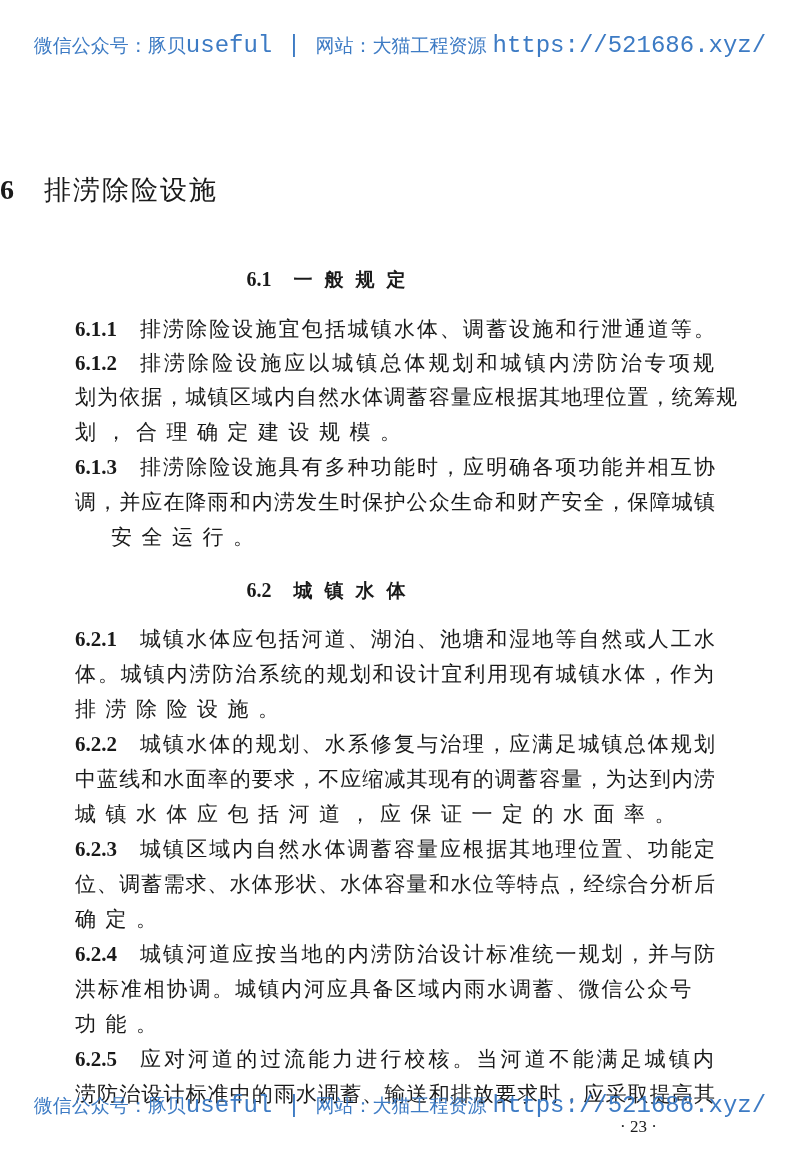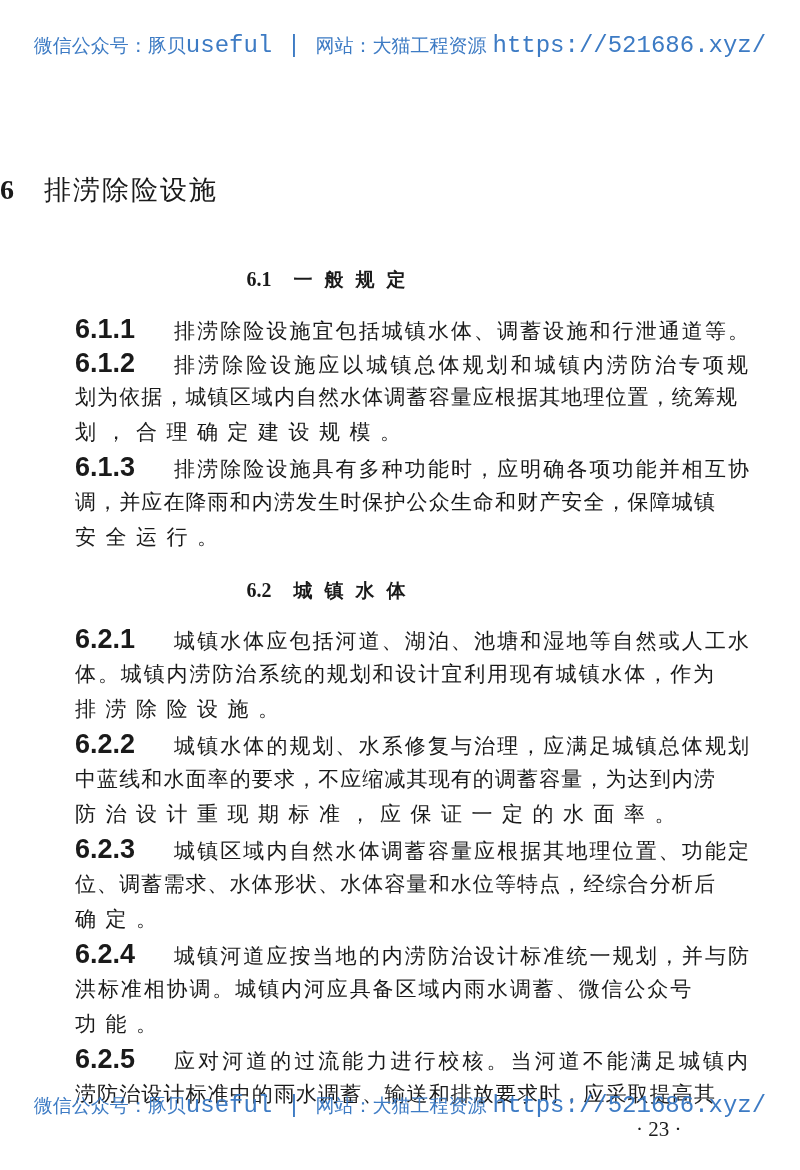--- a/index.html
+++ b/index.html
@@ -13,22 +13,22 @@
   .wm-bottom { top: 1092px; }
   .title { position: absolute; top: 172px; left: 0; width: 800px; 
            font-size: 27px; letter-spacing: 2px; }
   .title .num { font-family: "Liberation Serif", serif; font-weight: bold; font-size: 28px; margin-right: 28px; }
   .sec { position: absolute; left: 12px; width: 640px; text-align: center; font-size: 19px; font-weight: bold; }
   .sec .num { font-family: "Liberation Serif", serif; margin-right: 22px; font-size: 20px; }
   .sec .lbl { letter-spacing: 12px; }
   .line { position: absolute; left: 75px; width: 641px; font-size: 21px; height: 30px; line-height: 30px;
           white-space: nowrap; }
   .line .cn { font-family: Liberation Serif, serif; }
-  .clause { font-family: Liberation Sans, sans-serif; font-weight: bold; font-size: 27px; margin-right: 39px; }
-  .page-num { position: absolute; top: 1117px; left: 636px; font-size: 21px;
+  .clause { font-family: Liberation Serif, serif; font-weight: bold; font-size: 21px; margin-right: 23px; }
+  .page-num { position: absolute; top: 1117px; left: 620px; font-size: 17px;
               font-family: "Liberation Serif", serif; }
 </style>
 </head>
 <body>
 
 <div class="wm wm-top">
   <span>微信公众号：豚贝</span><span class="ascii">useful | </span><span>网站：大猫工程资源 </span><span class="ascii">https://521686.xyz/</span>
 </div>
 
 <div class="title">
@@ -42,28 +42,28 @@
 <div class="sec" style="top:578px">
   <span class="num">6.2</span><span class="lbl">城镇水体</span>
 </div>
 
 <div class="line" style="top:314px"><span class="clause">6.1.1</span><span class="cn" style="letter-spacing: 2.08px;">排涝除险设施宜包括城镇水体、调蓄设施和行泄通道等。</span></div>
 <div class="line" style="top:348px"><span class="clause">6.1.2</span><span class="cn" style="letter-spacing: 3.04167px;">排涝除险设施应以城镇总体规划和城镇内涝防治专项规</span></div>
 <div class="line" style="top:382px"><span class="cn" style="letter-spacing: 1.10345px;">划为依据，城镇区域内自然水体调蓄容量应根据其地理位置，统筹规</span></div>
 <div class="line" style="top:417px"><span class="cn" style="letter-spacing: 9.5px;">划，合理确定建设规模。</span></div>
 <div class="line" style="top:452px"><span class="clause">6.1.3</span><span class="cn" style="letter-spacing: 2.08px;">排涝除险设施具有多种功能时，应明确各项功能并相互协</span></div>
 <div class="line" style="top:487px"><span class="cn" style="letter-spacing: 1.10345px;">调，并应在降雨和内涝发生时保护公众生命和财产安全，保障城镇</span></div>
-<div class="line" style="top:522px"><span class="cn" style="letter-spacing: 9.5px;">安全运行。</span></div>
+<div class="line" style="top:522px"><span class="cn" style="letter-spacing: 9.5px; margin-left: 36px;">安全运行。</span></div>
 
 <div class="line" style="top:624px"><span class="clause">6.2.1</span><span class="cn" style="letter-spacing: 2.08px;">城镇水体应包括河道、湖泊、池塘和湿地等自然或人工水</span></div>
 <div class="line" style="top:659px"><span class="cn" style="letter-spacing: 1.89286px;">体。城镇内涝防治系统的规划和设计宜利用现有城镇水体，作为</span></div>
 <div class="line" style="top:694px"><span class="cn" style="letter-spacing: 9.5px;">排涝除险设施。</span></div>
 <div class="line" style="top:729px"><span class="clause">6.2.2</span><span class="cn" style="letter-spacing: 2.08px;">城镇水体的规划、水系修复与治理，应满足城镇总体规划</span></div>
 <div class="line" style="top:764px"><span class="cn" style="letter-spacing: 1.10345px;">中蓝线和水面率的要求，不应缩减其现有的调蓄容量，为达到内涝</span></div>
-<div class="line" style="top:799px"><span class="cn" style="letter-spacing: 9.5px;">防治设计重现期标准，应保证一定的水面率。</span></div>
+<div class="line" style="top:799px"><span class="cn" style="letter-spacing: 9.5px;">城镇水体应包括河道，应保证一定的水面率。</span></div>
 <div class="line" style="top:834px"><span class="clause">6.2.3</span><span class="cn" style="letter-spacing: 2.08px;">城镇区域内自然水体调蓄容量应根据其地理位置、功能定</span></div>
 <div class="line" style="top:869px"><span class="cn" style="letter-spacing: 1.10345px;">位、调蓄需求、水体形状、水体容量和水位等特点，经综合分析后</span></div>
 <div class="line" style="top:904px"><span class="cn" style="letter-spacing: 9.5px;">确定。</span></div>
 <div class="line" style="top:939px"><span class="clause">6.2.4</span><span class="cn" style="letter-spacing: 2.08px;">城镇河道应按当地的内涝防治设计标准统一规划，并与防</span></div>
 <div class="line" style="top:974px"><span class="cn" style="letter-spacing: 1.89286px;">洪标准相协调。城镇内河应具备区域内雨水调蓄、微信公众号</span></div>
 <div class="line" style="top:1009px"><span class="cn" style="letter-spacing: 9.5px;">功能。</span></div>
 <div class="line" style="top:1044px"><span class="clause">6.2.5</span><span class="cn" style="letter-spacing: 3.04167px;">应对河道的过流能力进行校核。当河道不能满足城镇内</span></div>
 <div class="line" style="top:1079px"><span class="cn" style="letter-spacing: 1.10345px;">涝防治设计标准中的雨水调蓄、输送和排放要求时，应采取提高其</span></div>
 
 <div class="wm wm-bottom">

